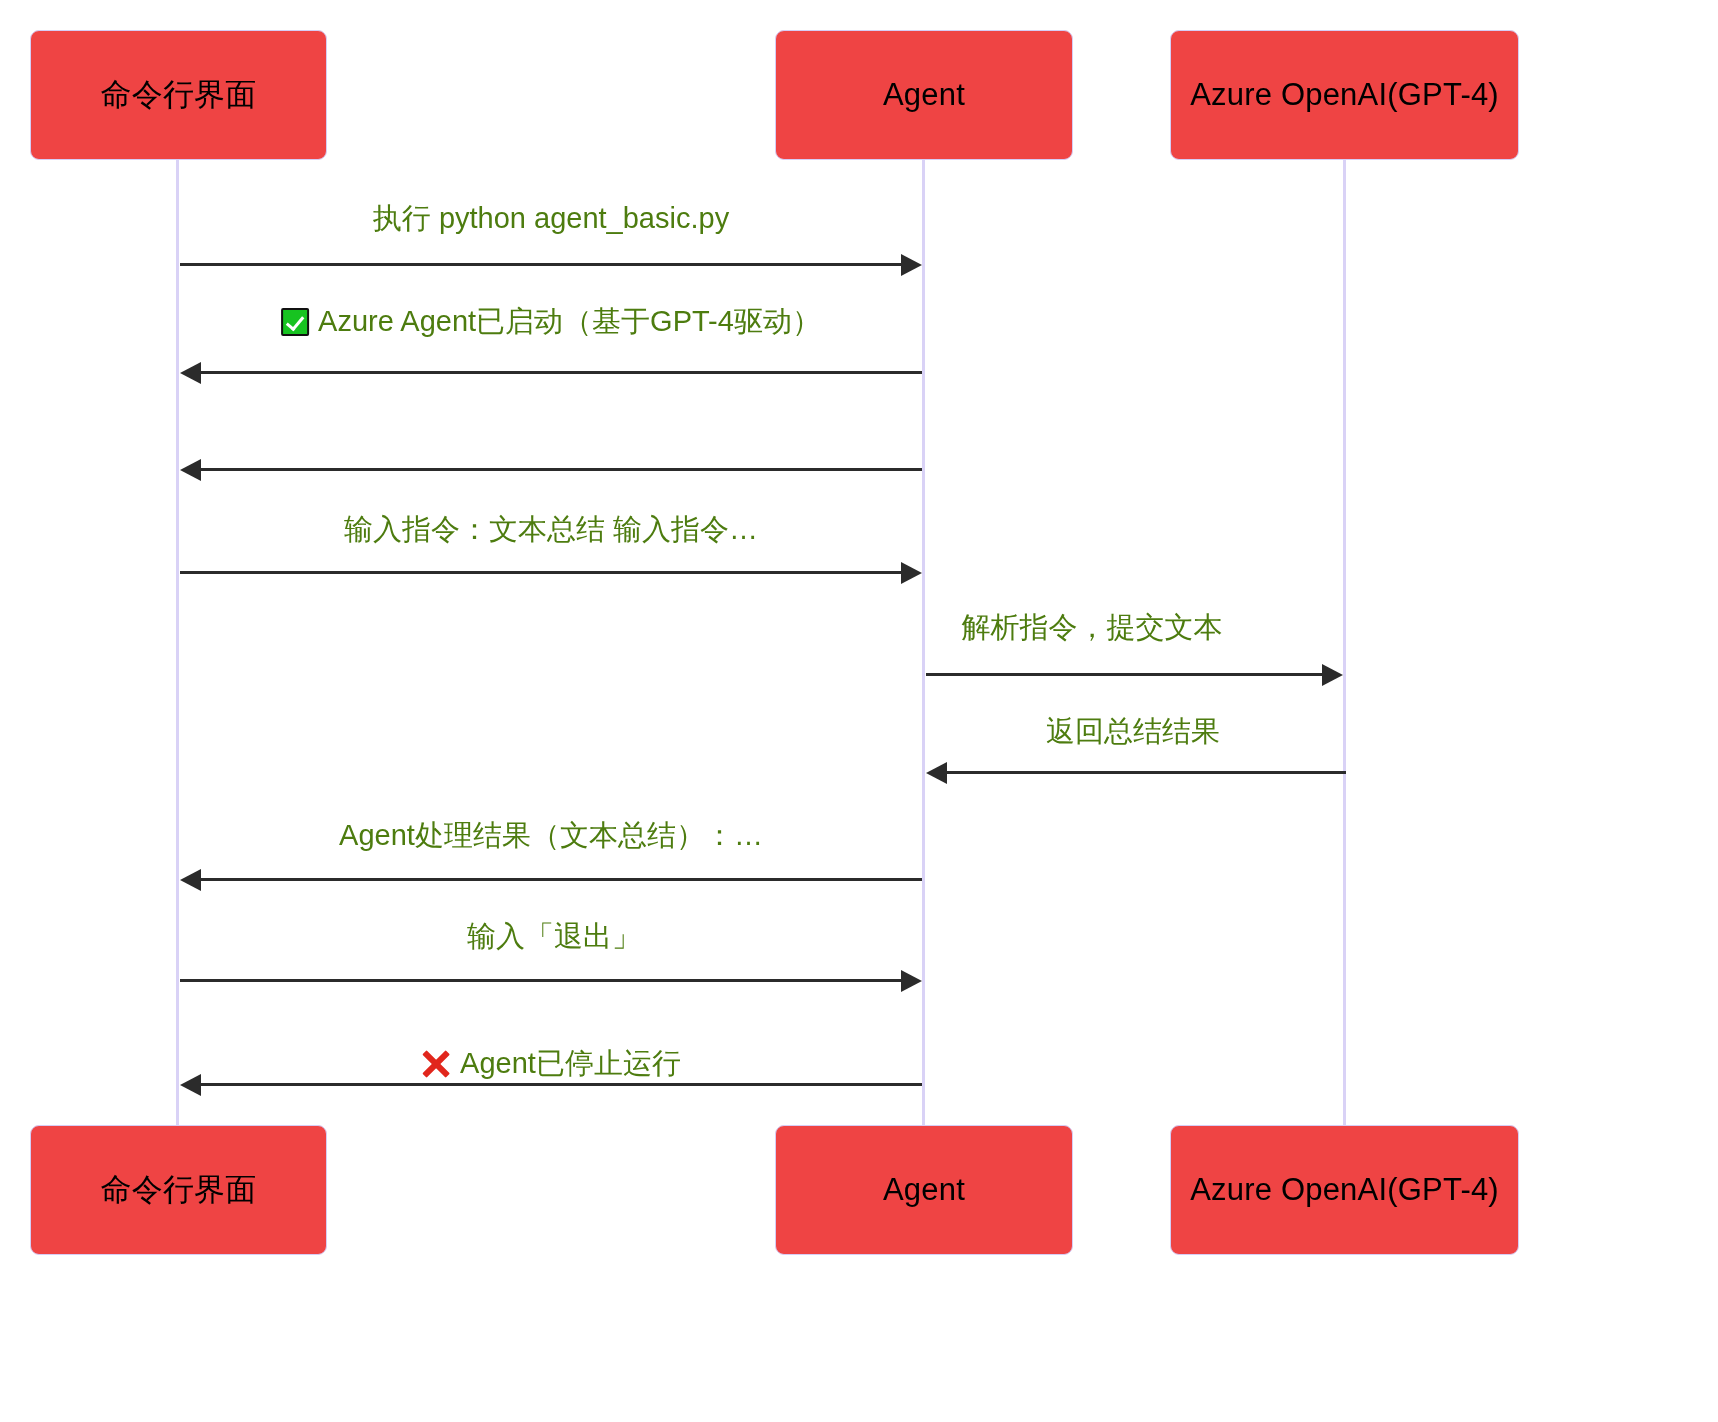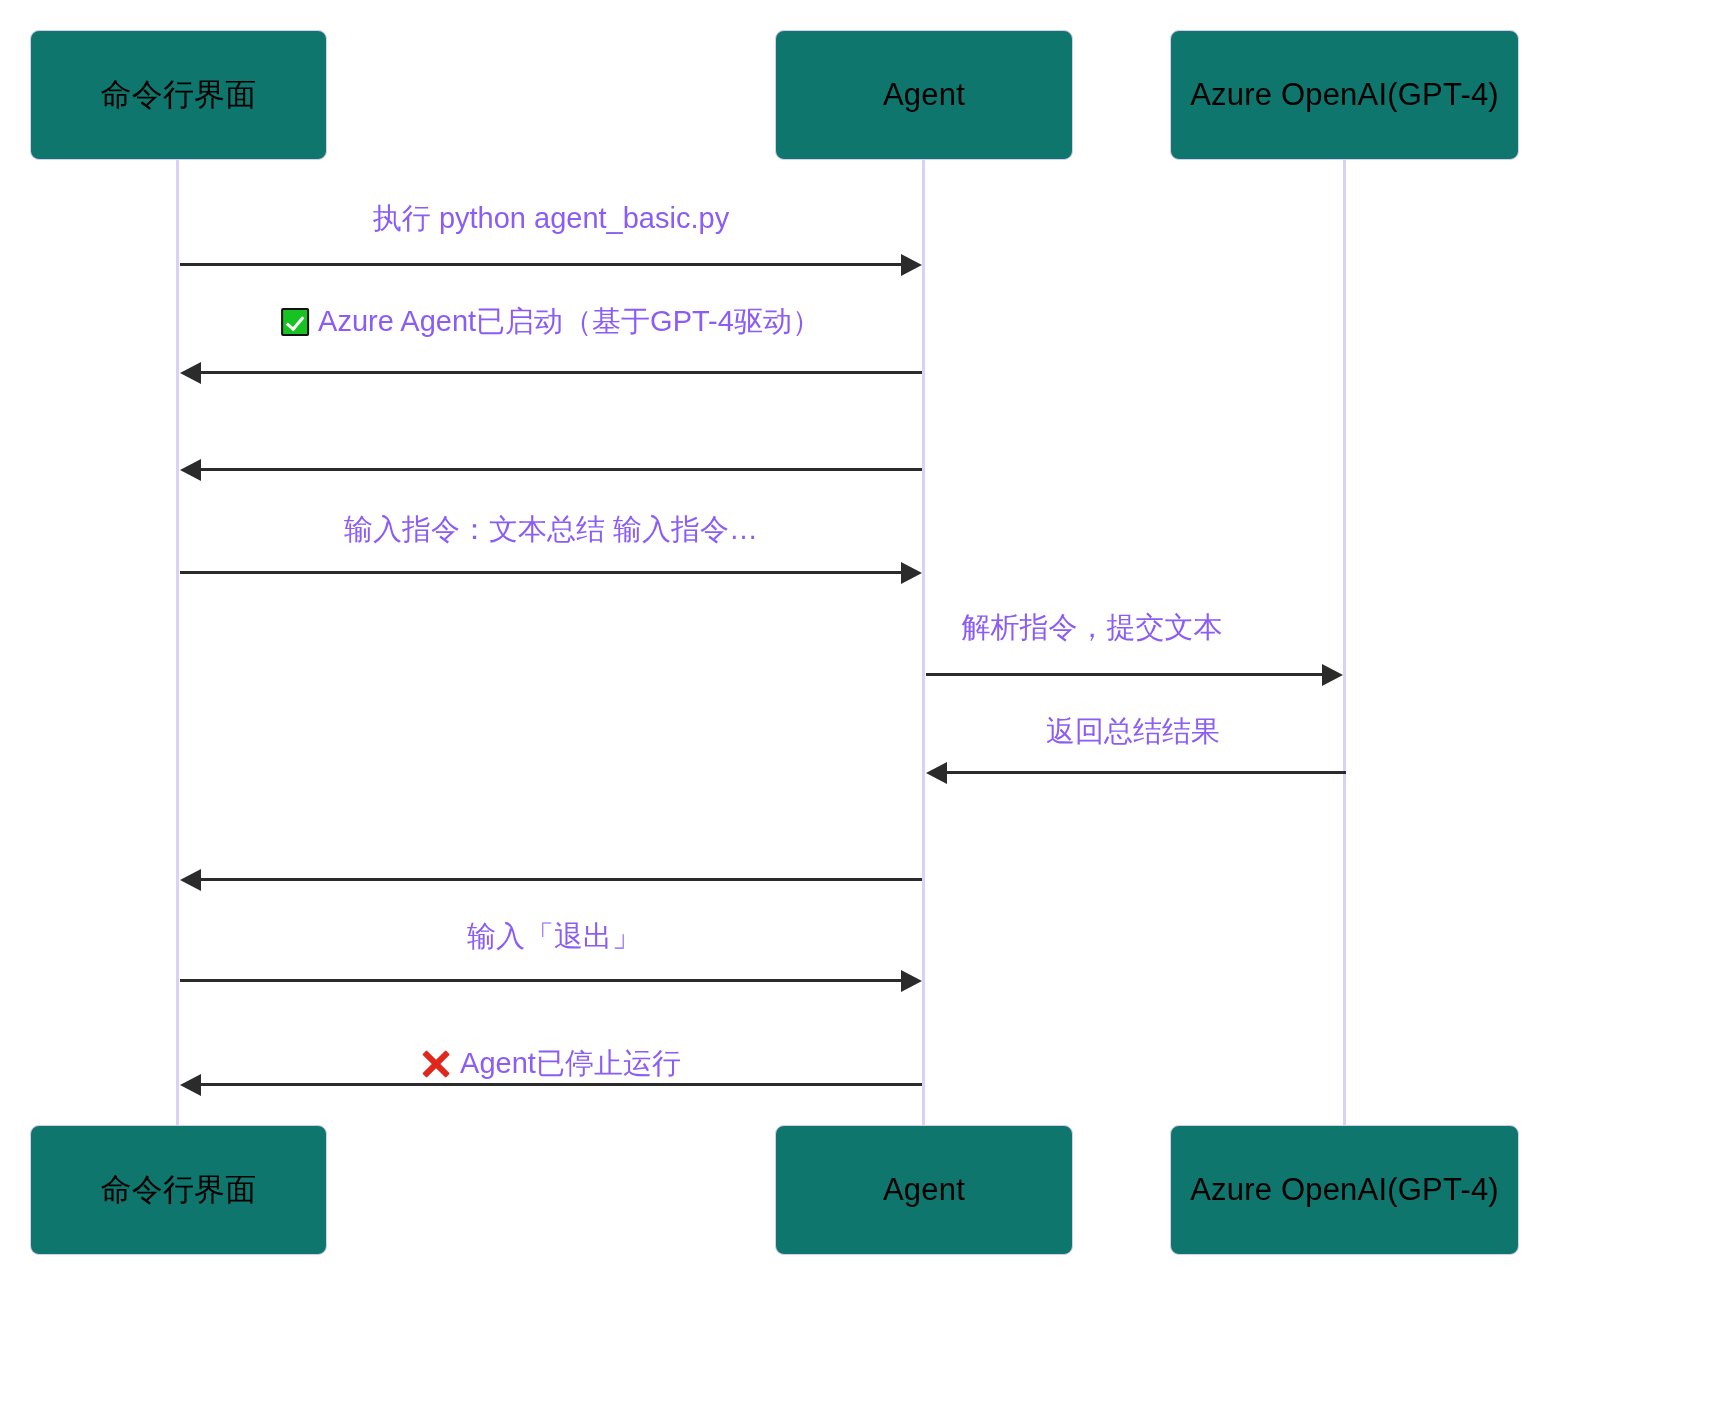--- a/index.html
+++ b/index.html
@@ -1,21 +1,21 @@
 <!DOCTYPE html>
 <html><head>
 <meta charset="utf-8">
 <style>
   html,body{margin:0;padding:0;background:#ffffff;}
   body{font-family:"Liberation Sans","DejaVu Sans",sans-serif;}
   #canvas{position:relative;width:1718px;height:1422px;background:#ffffff;overflow:hidden;}
 
   .participant-box{
     position:absolute;
-    background:#0f766e;
+    background:#ef4444;
     border:1.6px solid #d6cdf5;
     border-radius:9px;
     display:flex;align-items:center;justify-content:center;
     box-sizing:border-box;
     color:#000000;
     font-size:31px;
     font-weight:400;
     letter-spacing:.2px;
     white-space:nowrap;
   }
@@ -32,21 +32,21 @@
   .arrow-head{
     position:absolute;
     width:0;height:0;
     border-top:11px solid transparent;
     border-bottom:11px solid transparent;
   }
   .arrow-head.right{border-left:21px solid #2b2b2b;}
   .arrow-head.left{border-right:21px solid #2b2b2b;}
   .msg-label{
     position:absolute;
-    color:#8b5cf6;
+    color:#4d7c0f;
     font-size:29px;
     white-space:nowrap;
     text-align:left;
     transform:translateX(-50%);
     display:flex;
     align-items:center;
     gap:9px;
     line-height:1.1;
   }
   .emoji-check{
@@ -131,20 +131,23 @@
   </div>
   <div class="msg-line" style="left:926px;top:673px;width:400px;"></div>
   <div class="arrow-head right" style="left:1322px;top:664px;"></div>
 
   <div class="msg-label" style="left:1133px;top:716px;">
     <span>返回总结结果</span>
   </div>
   <div class="msg-line" style="left:944px;top:771px;width:402px;"></div>
   <div class="arrow-head left" style="left:926px;top:762px;"></div>
 
+  <div class="msg-label" style="left:551px;top:820px;">
+    <span>Agent处理结果（文本总结）：…</span>
+  </div>
   <div class="msg-line" style="left:198px;top:878px;width:724px;"></div>
   <div class="arrow-head left" style="left:180px;top:869px;"></div>
 
   <div class="msg-label" style="left:554px;top:921px;">
     <span>输入「退出」</span>
   </div>
   <div class="msg-line" style="left:180px;top:979px;width:725px;"></div>
   <div class="arrow-head right" style="left:901px;top:970px;"></div>
 
   <div class="msg-label" style="left:551px;top:1048px;">

